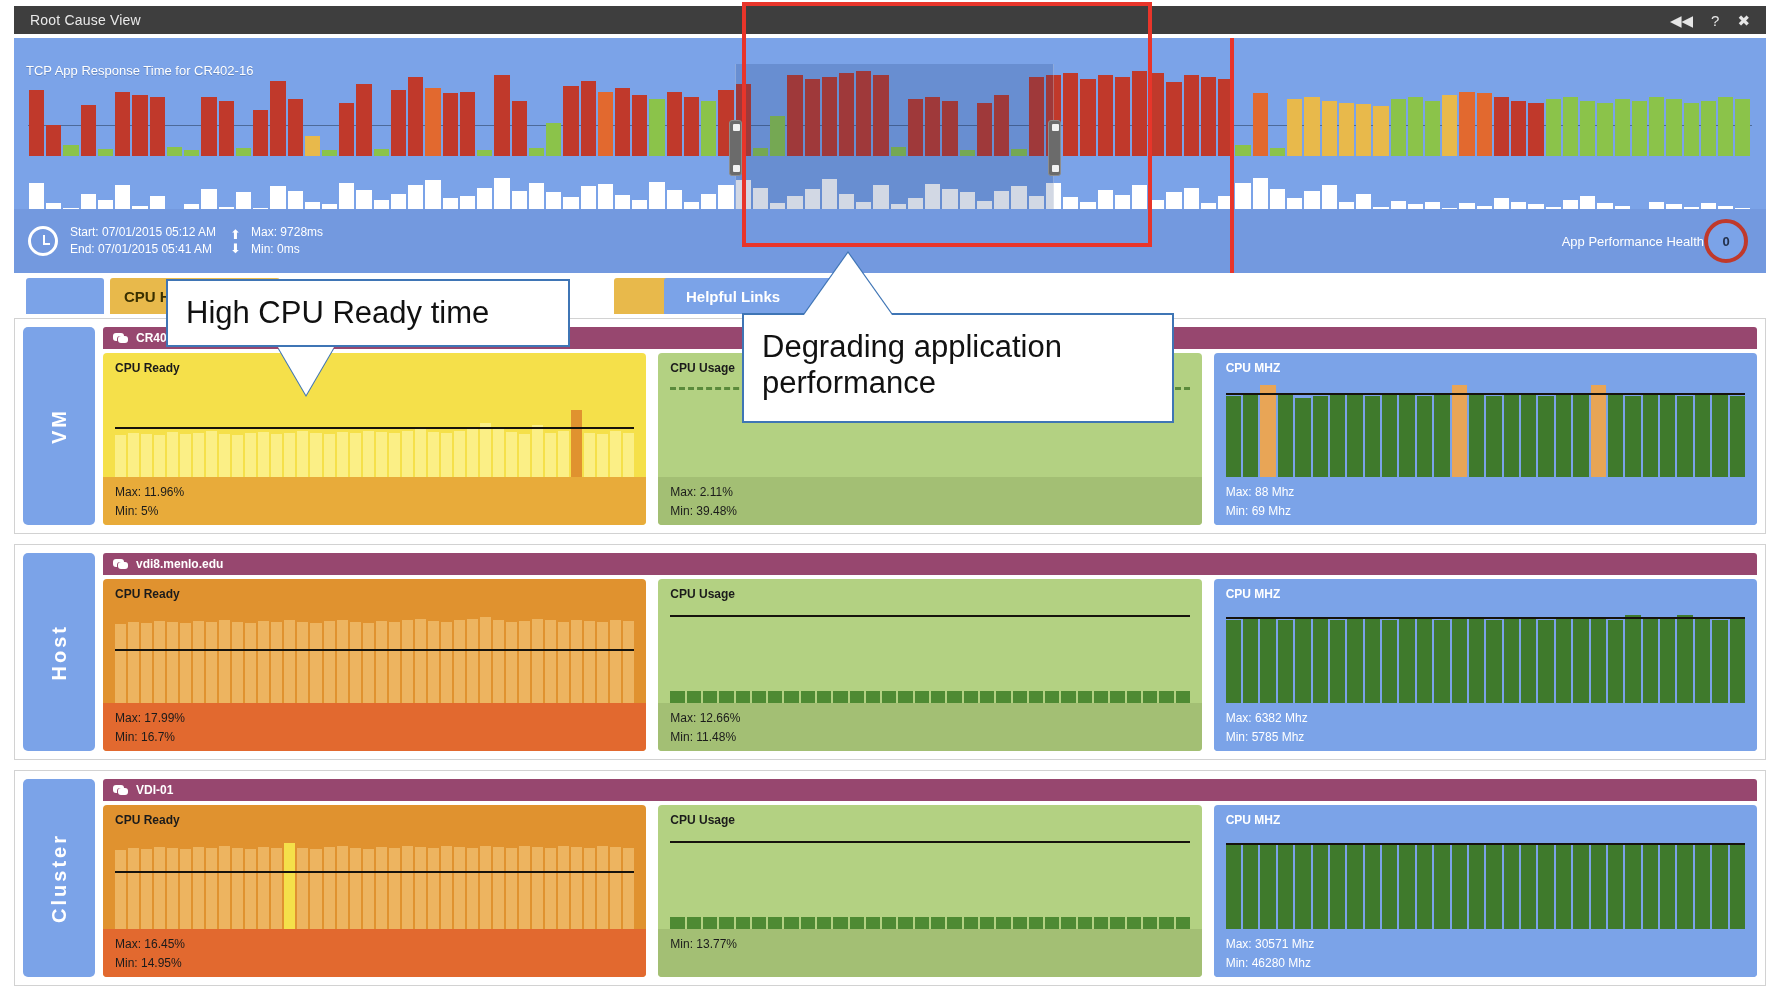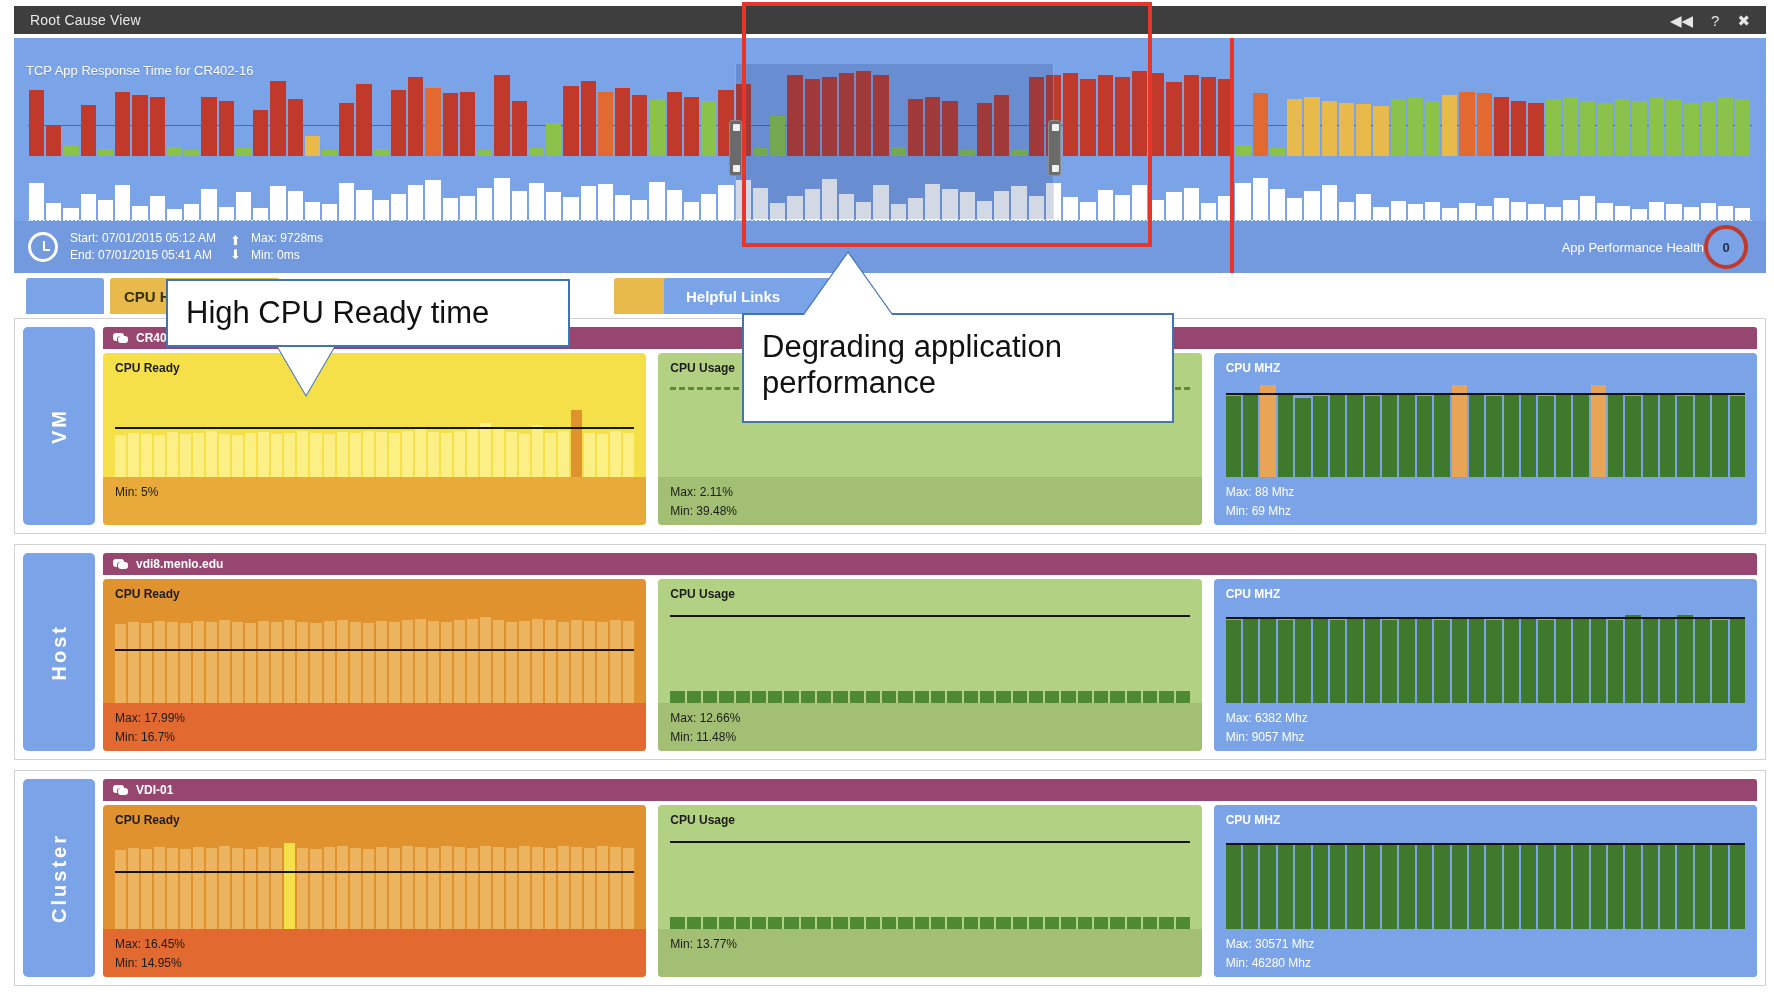--- a/index.html
+++ b/index.html
@@ -87,21 +87,21 @@
     position:absolute; top:6px; transform:translateX(-50%);
     font-size:11px; color:#2b3a56; white-space:nowrap;
   }
   .axis .tick i {
     position:absolute; left:50%; top:-6px; width:1px; height:5px;
     background:rgba(60,80,120,.7);
   }
 
   
   .infostrip {
-    position:absolute; left:0; right:0; bottom:0; height:52px;
+    position:absolute; left:0; right:0; bottom:0; height:64px;
     background:#7399df;
     display:flex; align-items:center;
   }
   .clock-ic {
     width:30px; height:30px; border-radius:50%;
     border:3px solid #fff; margin-left:14px; position:relative; flex:0 0 auto;
   }
   .clock-ic::before { content:""; position:absolute; left:50%; top:6px; width:2px; height:10px; background:#fff; }
   .clock-ic::after  { content:""; position:absolute; left:50%; top:14px; width:7px; height:2px; background:#fff; }
   .timeinfo { margin-left:12px; font-size:12px; color:#fff; line-height:1.45; }
@@ -574,20 +574,21 @@
                 <div class="b" style="height: 48%;"></div>
                 <div class="b" style="height: 70%; background: rgb(224, 146, 47);"></div>
                 <div class="b" style="height: 46%;"></div>
                 <div class="b" style="height: 45%;"></div>
                 <div class="b" style="height: 48%;"></div>
                 <div class="b" style="height: 46%;"></div>
               </div>
               <div class="pline" style="top: 48%;"></div>
             </div>
             <div class="pfoot">
+              <div>Max: 11.96%</div>
               <div>Min: 5%</div>
             </div>
           </div>
           <div class="panel th-green">
             <div class="ptitle">CPU Usage</div>
             <div class="pplot">
               <div class="pbars"></div>
               <div class="pline dashed" style="top: 6%;"></div>
             </div>
             <div class="pfoot">
@@ -779,21 +780,21 @@
                 <div class="b" style="height: 88%;"></div>
                 <div class="b" style="height: 92%;"></div>
                 <div class="b" style="height: 88%;"></div>
                 <div class="b" style="height: 86%;"></div>
                 <div class="b" style="height: 87%;"></div>
               </div>
               <div class="pline" style="top: 10%;"></div>
             </div>
             <div class="pfoot">
               <div>Max: 6382 Mhz</div>
-              <div>Min: 9057 Mhz</div>
+              <div>Min: 5785 Mhz</div>
             </div>
           </div>
         </div>
     </div>
   </div>
 
   <div class="rowblock row-cluster">
     <div class="sidelabel">
       <span>Cluster</span>
     </div>

